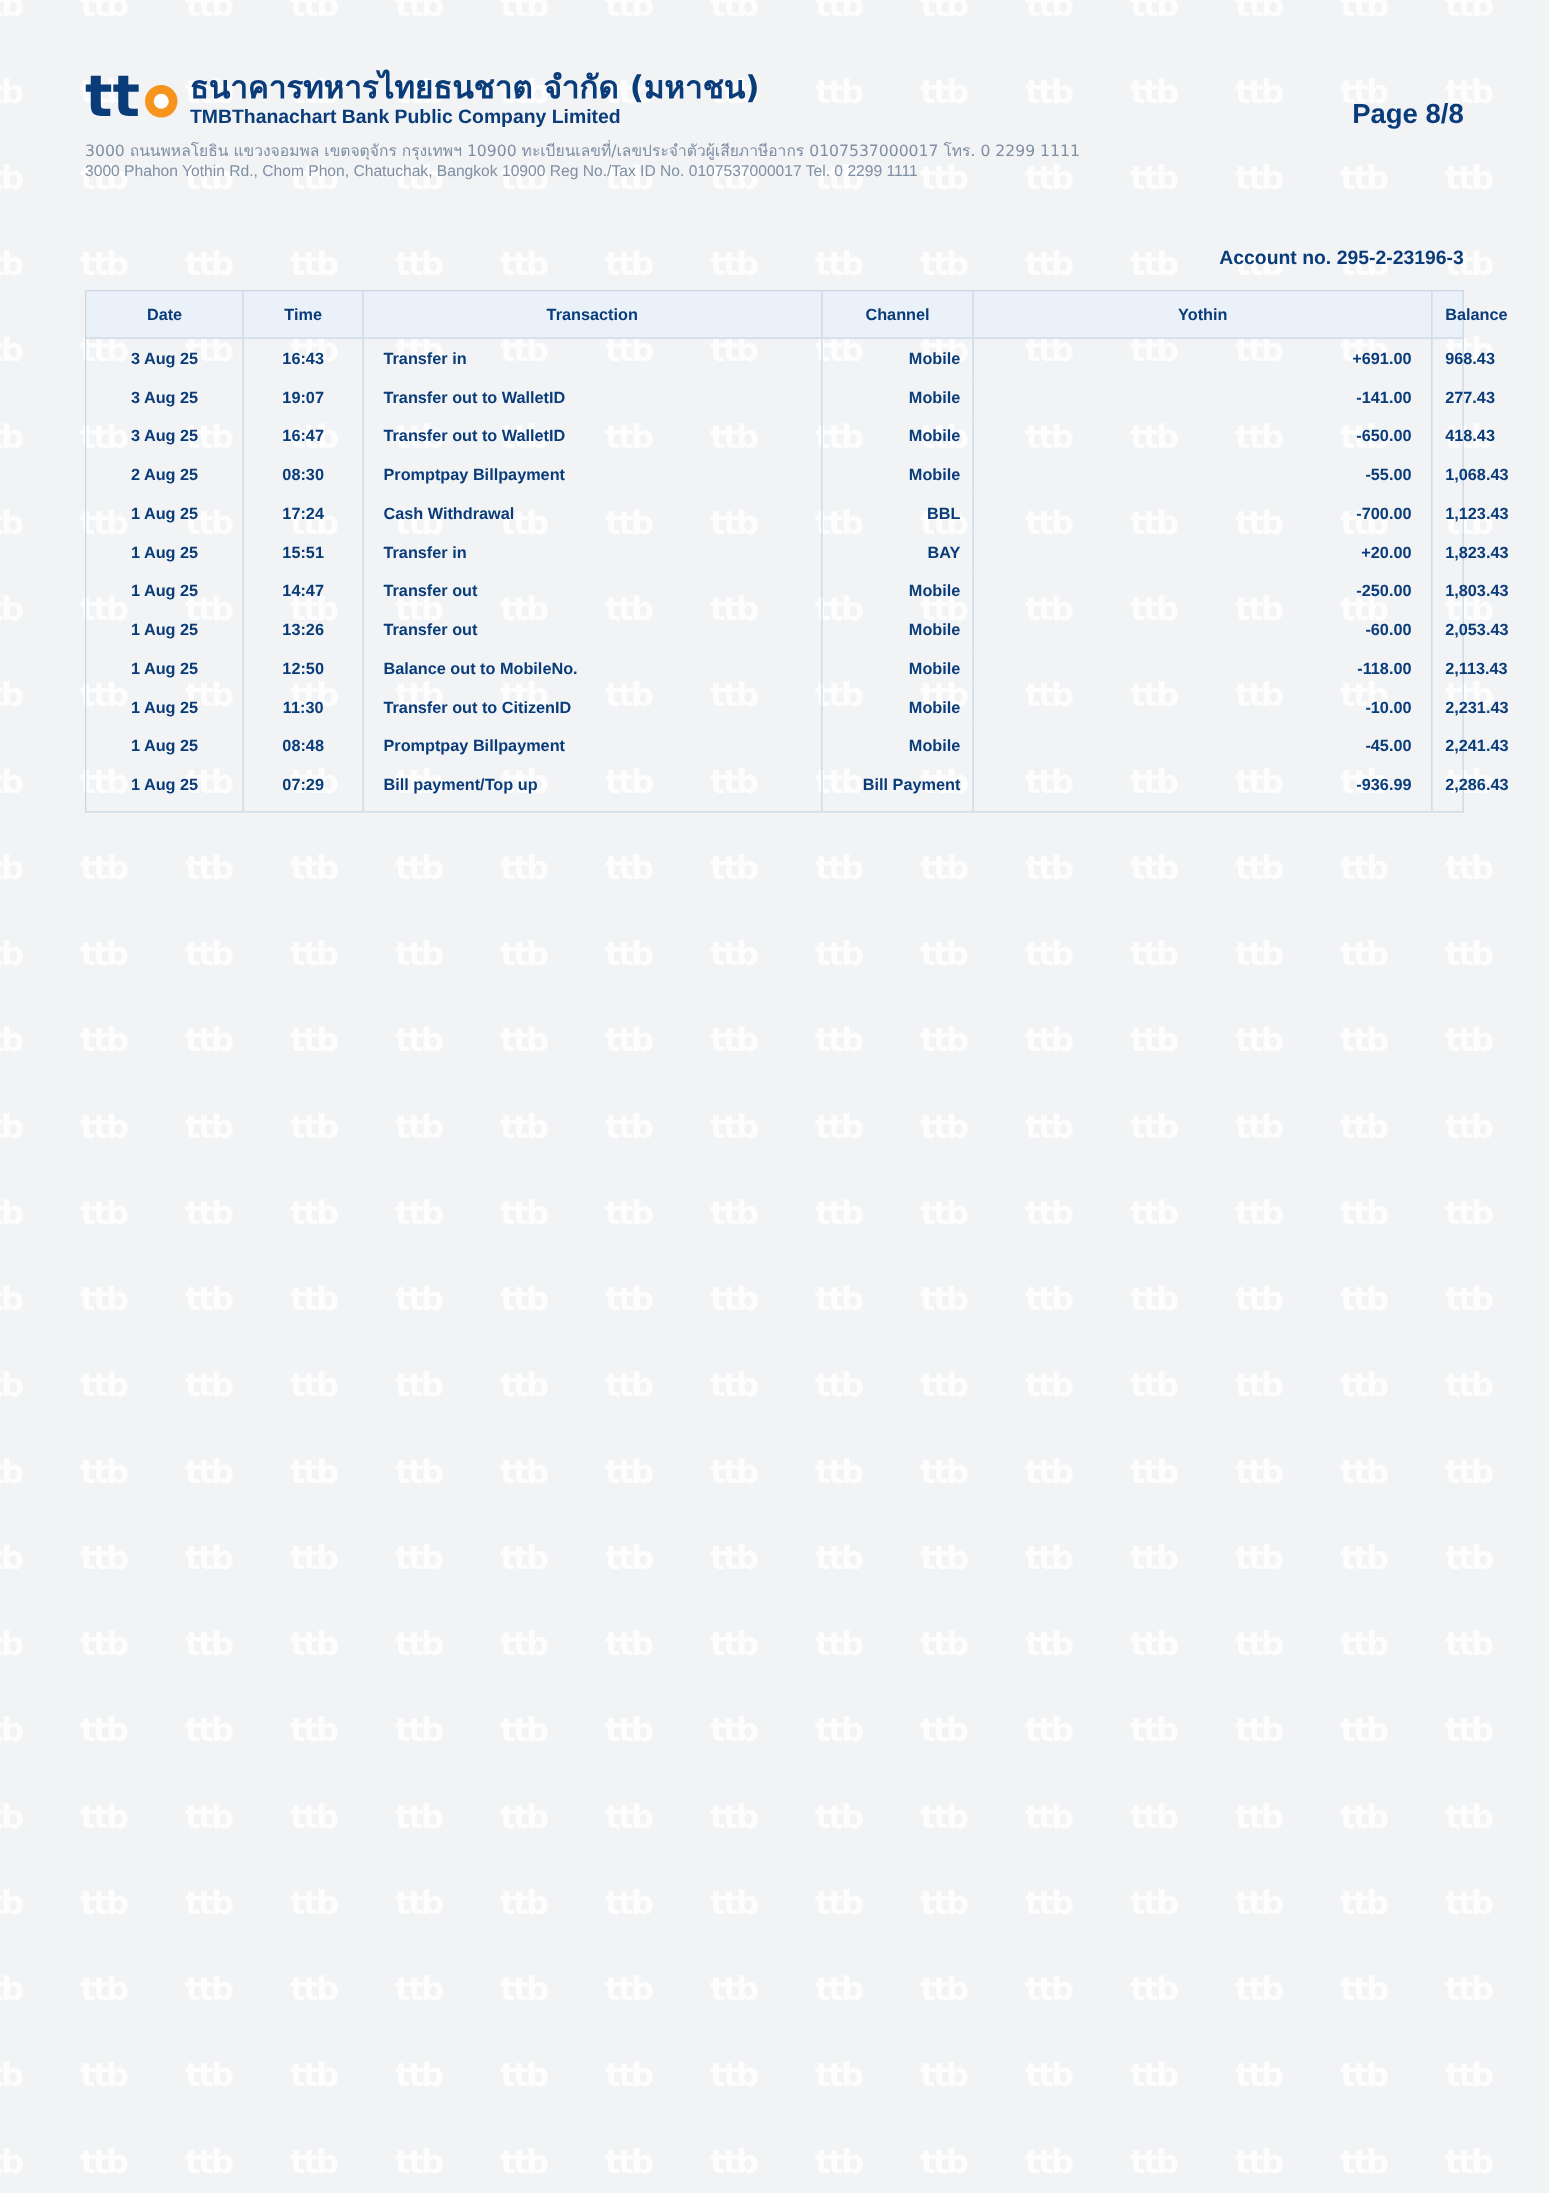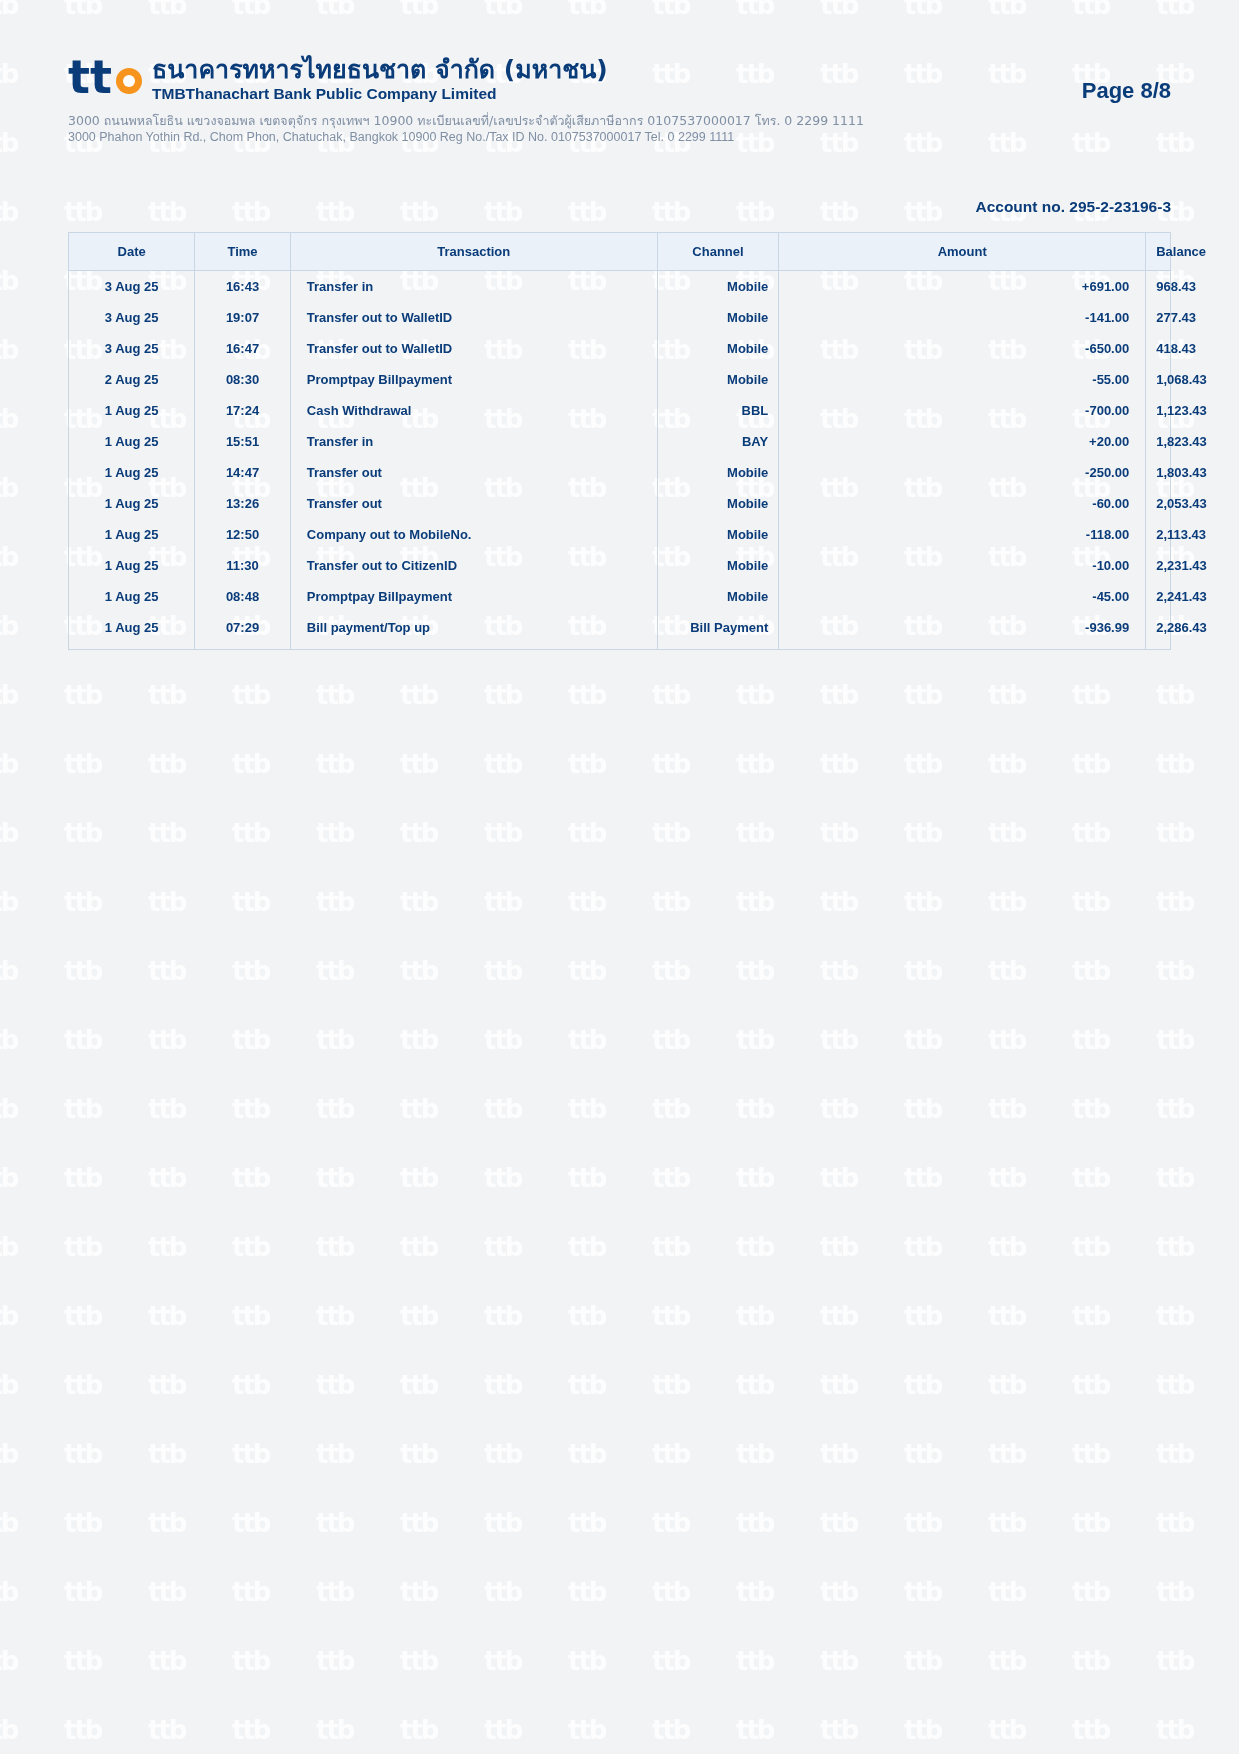--- a/index.html
+++ b/index.html
@@ -601,21 +601,21 @@
 
   <div class="acct-line">Account no. 295-2-23196-3</div>
 
   <table class="txn">
     <thead>
       <tr>
         <th class="c-date">Date</th>
         <th class="c-time">Time</th>
         <th class="c-txn">Transaction</th>
         <th class="c-chan">Channel</th>
-        <th class="c-amt">Amount</th>
+        <th class="c-amt">Yothin</th>
         <th class="c-bal">Balance</th>
       </tr>
     </thead>
     <tbody id="txn-body">
         <tr>
           <td class="c-date">3 Aug 25</td>
           <td class="c-time">16:43</td>
           <td class="c-txn">Transfer in</td>
           <td class="c-chan">Mobile</td>
           <td class="c-amt">+691.00</td>
@@ -673,21 +673,21 @@
           <td class="c-date">1 Aug 25</td>
           <td class="c-time">13:26</td>
           <td class="c-txn">Transfer out</td>
           <td class="c-chan">Mobile</td>
           <td class="c-amt">-60.00</td>
           <td class="c-bal">2,053.43</td>
         </tr>
         <tr>
           <td class="c-date">1 Aug 25</td>
           <td class="c-time">12:50</td>
-          <td class="c-txn">Company out to MobileNo.</td>
+          <td class="c-txn">Balance out to MobileNo.</td>
           <td class="c-chan">Mobile</td>
           <td class="c-amt">-118.00</td>
           <td class="c-bal">2,113.43</td>
         </tr>
         <tr>
           <td class="c-date">1 Aug 25</td>
           <td class="c-time">11:30</td>
           <td class="c-txn">Transfer out to CitizenID</td>
           <td class="c-chan">Mobile</td>
           <td class="c-amt">-10.00</td>

